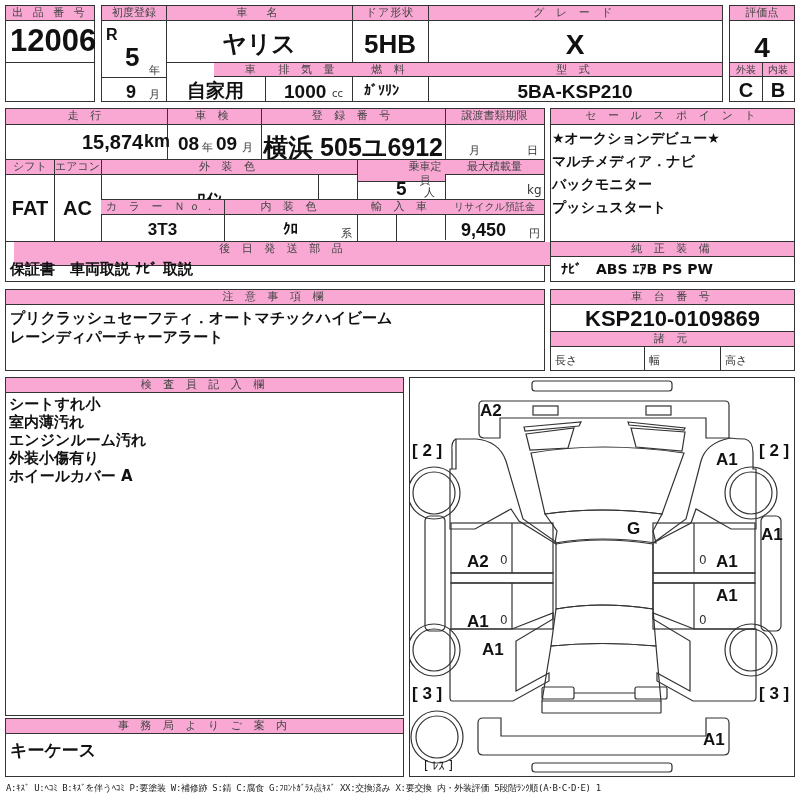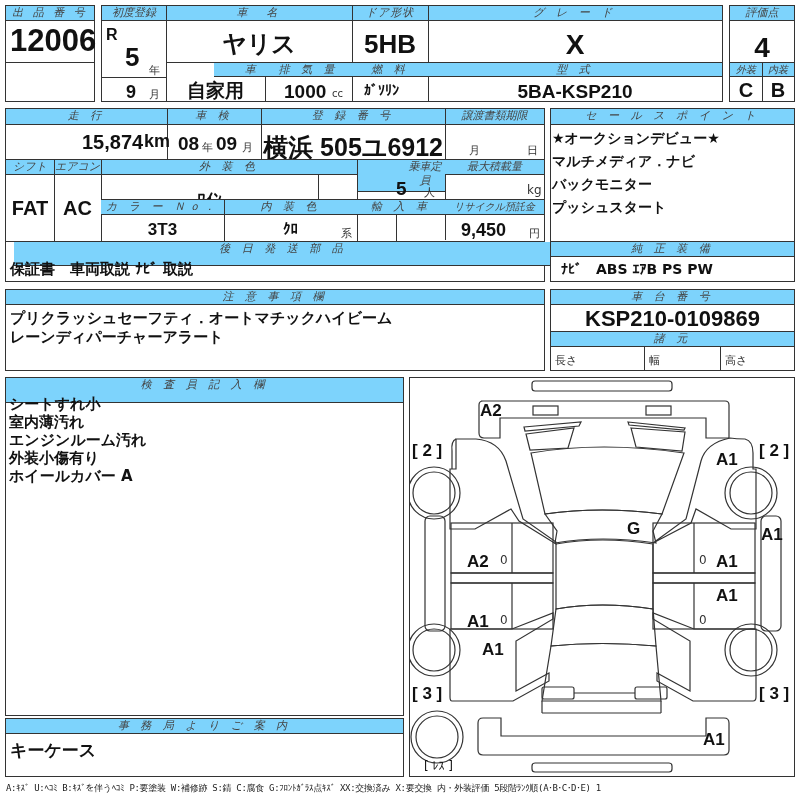--- a/index.html
+++ b/index.html
@@ -1,19 +1,19 @@
 <!DOCTYPE html>
 <html><head>
 <meta charset="utf-8">
 <style>
   * { box-sizing: border-box; margin: 0; padding: 0; }
   html, body { width: 800px; height: 800px; background: #ffffff; overflow: hidden; }
   body { position: relative; font-family: "DejaVu Sans", sans-serif; color: #111; }
   .box { position: absolute; border: 1px solid #333; background: #fff; }
-  .hdr { position: absolute; background: #7dd3fc; color: #444; font-size: 11px; text-align: center; letter-spacing: 4px; line-height: 14px; border-bottom: 1px solid #333; font-style: italic; }
+  .hdr { position: absolute; background: #f9a8d4; color: #444; font-size: 11px; text-align: center; letter-spacing: 4px; line-height: 14px; border-bottom: 1px solid #333; }
   .v { position: absolute; border-left: 1px solid #333; }
   .h { position: absolute; border-top: 1px solid #333; }
   .t { position: absolute; font-family: "Liberation Sans", sans-serif; font-weight: bold; white-space: nowrap; }
   .sm { position: absolute; font-size: 11px; color: #333; white-space: nowrap; }
   .jp { position: absolute; font-family: "DejaVu Sans", sans-serif; font-weight: bold; white-space: nowrap; }
   .legend { position: absolute; left: 6px; top: 782px; font-size: 9px; color: #222; font-family: "DejaVu Sans Mono", monospace; white-space: nowrap; letter-spacing: -0.3px; }
   .mk { position: absolute; font-family: "Liberation Sans", sans-serif; font-weight: bold; font-size: 17px; }
   .br { position: absolute; font-family: "Liberation Sans", sans-serif; font-weight: bold; font-size: 17px; }
 </style>
 </head>
@@ -88,21 +88,21 @@
   <div class="t" style="left:210px;top:24px;font-size:19px;">09</div>
   <div class="sm" style="left:236px;top:31px;">月</div>
   <div class="t" style="left:255px;top:22px;width:182px;text-align:right;font-size:25px;">横浜 505ユ6912</div>
   <div class="sm" style="left:463px;top:34px;">月</div>
   <div class="sm" style="left:521px;top:34px;">日</div>
 
   <div class="h" style="left:0;top:50px;width:538px;"></div>
   <div class="hdr" style="left:0;top:51px;width:48px;height:15px;letter-spacing:0;">シフト</div>
   <div class="hdr" style="left:48px;top:51px;width:47px;height:15px;letter-spacing:0;">エアコン</div>
   <div class="hdr" style="left:95px;top:51px;width:256px;height:15px;">外 装 色</div>
-  <div class="hdr" style="left:351px;top:51px;width:88px;height:32px;letter-spacing:0;padding-left:48px;">乗車定員</div>
+  <div class="hdr" style="left:351px;top:51px;width:88px;height:22px;letter-spacing:0;padding-left:48px;">乗車定員</div>
   <div class="hdr" style="left:439px;top:51px;width:99px;height:15px;letter-spacing:0;">最大積載量</div>
   <div class="v" style="left:48px;top:51px;height:81px;"></div>
   <div class="v" style="left:95px;top:51px;height:81px;"></div>
   <div class="v" style="left:351px;top:51px;height:81px;"></div>
   <div class="v" style="left:312px;top:66px;height:24px;"></div>
 
   <div class="t" style="left:0;top:88px;width:48px;text-align:center;font-size:20px;">FAT</div>
   <div class="t" style="left:48px;top:88px;width:47px;text-align:center;font-size:20px;">AC</div>
   <div class="jp" style="left:95px;top:70px;width:217px;text-align:center;font-size:16px;margin-top:11px;">ﾜｲﾝ</div>
   <div class="t" style="left:390px;top:69px;font-size:19px;">5</div>
@@ -151,21 +151,21 @@
   <div class="h" style="left:0;top:41px;width:243px;"></div>
   <div class="hdr" style="left:0;top:42px;width:243px;height:15px;">諸 元</div>
   <div class="v" style="left:93px;top:57px;height:24px;"></div>
   <div class="v" style="left:169px;top:57px;height:24px;"></div>
   <div class="sm" style="left:4px;top:63px;">長さ</div>
   <div class="sm" style="left:98px;top:63px;">幅</div>
   <div class="sm" style="left:174px;top:63px;">高さ</div>
 </div>
 
 <div class="box" style="left:5px;top:377px;width:399px;height:339px;">
-  <div class="hdr" style="left:0;top:0;width:397px;height:25px;">検 査 員 記 入 欄</div>
+  <div class="hdr" style="left:0;top:0;width:397px;height:15px;">検 査 員 記 入 欄</div>
   <div class="jp" style="left:3px;top:17px;font-size:15px;">シートすれ小</div>
   <div class="jp" style="left:3px;top:35px;font-size:15px;">室内薄汚れ</div>
   <div class="jp" style="left:3px;top:53px;font-size:15px;">エンジンルーム汚れ</div>
   <div class="jp" style="left:3px;top:71px;font-size:15px;">外装小傷有り</div>
   <div class="jp" style="left:3px;top:89px;font-size:15px;">ホイールカバー A</div>
 </div>
 
 <div class="box" style="left:5px;top:718px;width:399px;height:59px;">
   <div class="hdr" style="left:0;top:0;width:397px;height:15px;">事 務 局 よ り ご 案 内</div>
   <div class="jp" style="left:4px;top:20px;font-size:17px;">キーケース</div>

